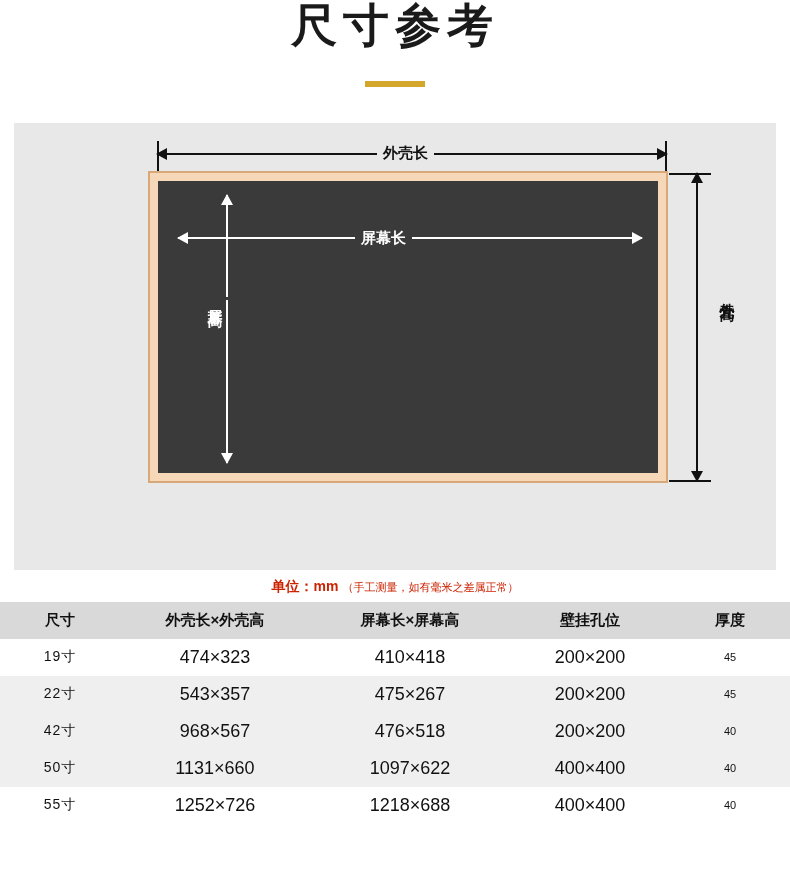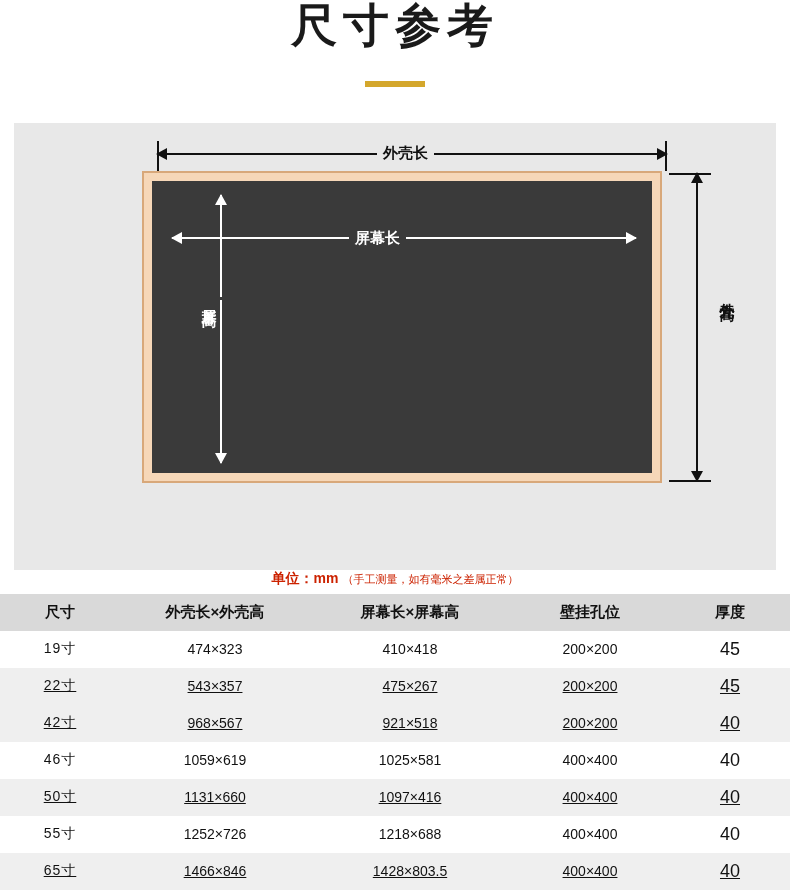--- a/index.html
+++ b/index.html
@@ -42,21 +42,21 @@
   
   .diagram {
     position: relative;
     margin: 36px 14px 0 14px;
     width: 762px;
     height: 447px;
     background: #e8e8e8;
   }
   .panel-frame {
     position: absolute;
-    left: 128px;
+    left: 134px;
     top: 48px;
     width: 520px;
     height: 312px;
     background: #f6d7b8;
     border: 2px solid #d8a87a;
     box-sizing: border-box;
   }
   .panel-screen {
     position: absolute;
     left: 8px;
@@ -139,20 +139,21 @@
   }
   .lbl.vert {
     writing-mode: vertical-rl;
     text-orientation: upright;
     letter-spacing: 1px;
   }
 
   
   .unit-note {
     text-align: center;
+    margin-top: 8px;
     font-size: 14px;
     font-weight: bold;
     color: #cc2200;
   }
   .unit-note .small {
     font-size: 11px;
     font-weight: normal;
   }
 
   
@@ -166,34 +167,34 @@
   table.spec th {
     background: #d9d9d9;
     font-size: 15px;
     font-weight: bold;
     padding: 9px 0;
     text-align: center;
     color: #111;
     border: none;
   }
   table.spec td {
-    font-size: 14px;
+    font-size: 18px;
     padding: 8px 0;
     text-align: center;
     color: #111;
     border: none;
   }
   table.spec tr.odd td { background: #ffffff; }
-  table.spec tr.even td { background: #efefef; text-decoration: underline; }
+  table.spec tr.even td { background: #efefef; }
   table.spec td.size-col {
     font-size: 14px;
     letter-spacing: 1px;
     margin-top: 36px;
   }
-  table.spec td.thick-col { font-size: 18px; }
+  table.spec td.thick-col { font-size: 11px; }
   col.c1 { width: 120px; }
   col.c2 { width: 190px; }
   col.c3 { width: 200px; }
   col.c4 { width: 160px; }
   col.c5 { width: 120px; }
 </style>
 </head>
 <body>
 
 <div class="page">
@@ -261,48 +262,34 @@
       <tr class="even">
         <td class="size-col">22寸</td>
         <td>543×357</td>
         <td>475×267</td>
         <td>200×200</td>
         <td class="thick-col">45</td>
       </tr>
       <tr class="even">
         <td class="size-col">42寸</td>
         <td>968×567</td>
-        <td>921×518</td>
+        <td>476×518</td>
         <td>200×200</td>
-        <td class="thick-col">40</td>
-      </tr>
-      <tr class="odd">
-        <td class="size-col">46寸</td>
-        <td>1059×619</td>
-        <td>1025×581</td>
-        <td>400×400</td>
         <td class="thick-col">40</td>
       </tr>
       <tr class="even">
         <td class="size-col">50寸</td>
         <td>1131×660</td>
-        <td>1097×416</td>
+        <td>1097×622</td>
         <td>400×400</td>
         <td class="thick-col">40</td>
       </tr>
       <tr class="odd">
         <td class="size-col">55寸</td>
         <td>1252×726</td>
         <td>1218×688</td>
         <td>400×400</td>
         <td class="thick-col">40</td>
       </tr>
-      <tr class="even">
-        <td class="size-col">65寸</td>
-        <td>1466×846</td>
-        <td>1428×803.5</td>
-        <td>400×400</td>
-        <td class="thick-col">40</td>
-      </tr>
     </tbody>
   </table>
 
 </div>
 
 </body></html>

